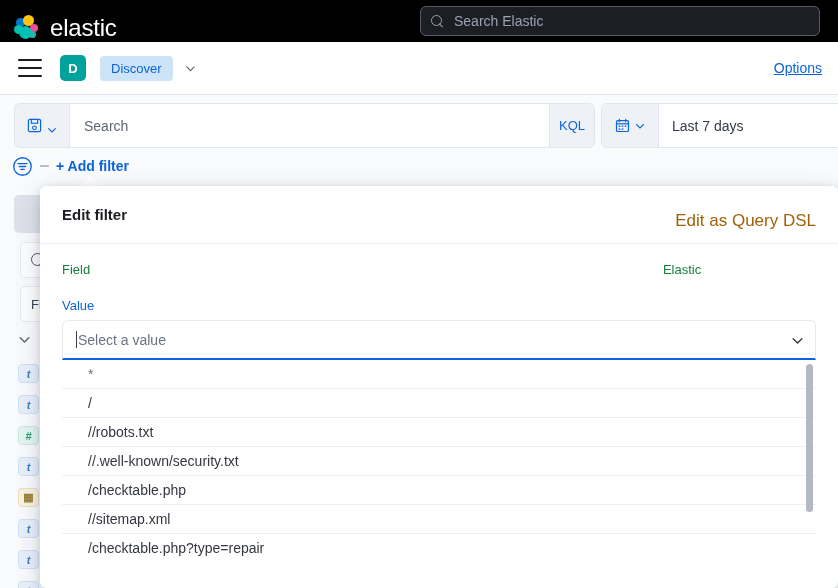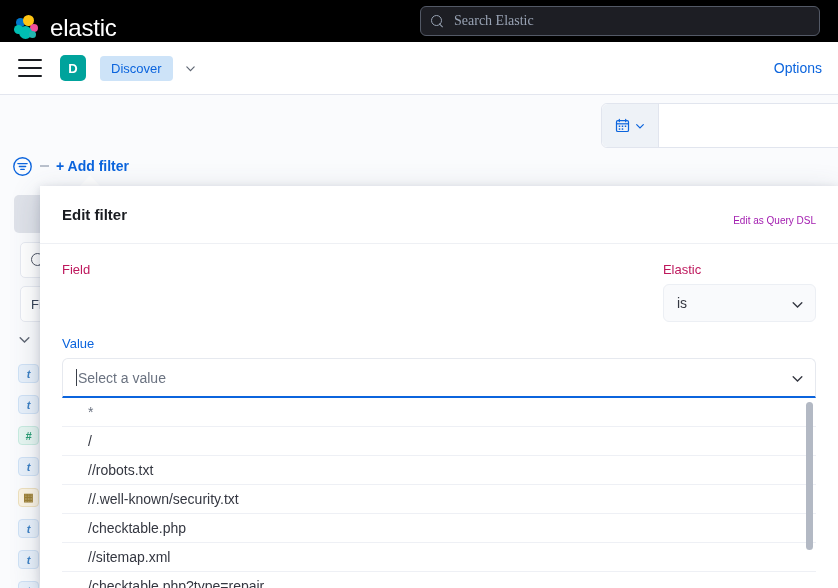--- a/index.html
+++ b/index.html
@@ -34,21 +34,21 @@
   }
   .global-search .si { width:13px; height:13px; position:relative; margin-right:10px; flex:none; }
   .global-search .si::before {
     content:""; position:absolute; left:0; top:0; width:9px; height:9px;
     border:1.4px solid #98a2b3; border-radius:50%;
   }
   .global-search .si::after {
     content:""; position:absolute; left:8px; top:8px; width:5px; height:1.4px;
     background:#98a2b3; transform:rotate(45deg); transform-origin:left center;
   }
-  .global-search .gs-ph { color:#98a2b3; font-size:14px;font-family:Liberation Serif, serif; }
+  .global-search .gs-ph { color:#98a2b3; font-size:14px; }
 
   
   .crumb-bar {
     position:absolute; top:42px; left:0; width:838px; height:53px;
     background:#ffffff; border-bottom:1px solid #e3e6ef;
     display:flex; align-items:center;
   }
   .hamburger { margin-left:18px; width:24px; height:18px; display:flex; flex-direction:column; justify-content:space-between; cursor:pointer; }
   .hamburger span { display:block; height:2px; background:#1a1c21; border-radius:1px; }
   .space-avatar {
@@ -56,21 +56,21 @@
     color:#fff; font-size:13px; font-weight:bold; display:flex; align-items:center; justify-content:center;
   }
   .crumb-pill {
     margin-left:14px; background:#cde3f8; color:#0b64dd; font-size:13px;
     padding:5px 11px; border-radius:4px; cursor:pointer;
   }
   .crumb-chev { margin-left:12px; width:11px; height:11px; cursor:pointer; }
   .crumb-chev svg { display:block; }
   .options-link {
     position:absolute; right:16px; top:50%; transform:translateY(-50%);
-    color:#0b64dd; font-size:14px; cursor:pointer;
+    color:#0b64dd; font-size:14px; cursor:pointer;text-decoration:underline;
   }
 
   
   .query-area { position:absolute; top:95px; left:0; width:838px; height:95px; background:#fafbfd; }
 
   .qbar { position:absolute; left:14px; top:8px; display:flex; align-items:stretch; height:45px; }
   .saved-btn {
     width:55px; background:#eef2f7; border:1px solid #e1e5ee; border-right:none;
     border-radius:6px 0 0 6px; display:flex; align-items:center; justify-content:center; gap:5px; cursor:pointer;
   }
@@ -129,41 +129,41 @@
     font-size:11px; font-style:italic; font-weight:bold;
   }
   .ftype.t { background:#e8f1fb; color:#3a7fc4; border:1px solid #cfe1f5; }
   .ftype.n { background:#e6f6f1; color:#2a9d74; border:1px solid #c8ebe0; }
   .ftype.d { background:#fbf4e4; color:#9b7e33; border:1px solid #eee0bd; font-style:normal; }
   .fname { font-size:12.5px; color:#3d4350; white-space:nowrap; }
 
   
   .popover {
     position:absolute; left:40px; top:186px; width:798px; height:402px;
-    background:#ffffff; border-radius:0;
+    background:#ffffff; border-radius:6px;
     box-shadow: 0 2px 8px rgba(65,78,101,0.18), 0 8px 28px rgba(65,78,101,0.22);
     overflow:hidden;
   }
   .pop-arrow {
     position:absolute; left:78px; top:175px; width:24px; height:13px;
     background:#ffffff; clip-path: polygon(50% 0, 100% 100%, 0 100%);
     filter: drop-shadow(0 -2px 2px rgba(65,78,101,0.12));
   }
   .pop-head {
     height:58px; border-bottom:1px solid #eef0f4; display:flex; align-items:center;
     padding:0 22px; justify-content:space-between;
   }
   .pop-title { font-size:15px; font-weight:bold; color:#1a1c21; }
-  .pop-dsl { font-size:10px; color:#a21caf; cursor:pointer;margin-top:12px; }
+  .pop-dsl { font-size:17px; color:#a16207; cursor:pointer;margin-top:12px; }
 
   .pop-body { padding:18px 22px 0 22px; }
   .row { display:flex; gap:28px; }
   .col-field { width:580px; }
   .col-op { width:155px; }
-  .lbl { font-size:13px; color:#be185d; margin-bottom:7px; display:block; }
+  .lbl { font-size:13px; color:#15803d; margin-bottom:7px; display:block; }
   .lbl.focused { color:#0b64dd; }
 
   .sel {
     height:38px; background:#f9fafc; border:1px solid #eceff4; border-radius:6px;
     display:flex; align-items:center; padding:0 11px 0 13px; justify-content:space-between;
     cursor:pointer;
   }
   .sel .txt { font-size:14px; color:#343741; }
   .sel .ch { width:13px; height:13px; flex:none; }
 
@@ -220,20 +220,40 @@
     <div class="crumb-pill">Discover</div>
     <div class="crumb-chev">
       <svg viewBox="0 0 12 12" width="11" height="11">
           <path d="M2 4.3 L6 8.3 L10 4.3" fill="none" stroke="#5f6673" stroke-width="1.3" stroke-linecap="round"></path>
         </svg>
     </div>
     <div class="options-link">Options</div>
   </div>
 
   <div class="query-area">
+    <div class="qbar">
+      <div class="saved-btn">
+        <span class="disk">
+          <svg viewBox="0 0 16 16" width="15" height="15">
+            <rect x="1.5" y="1.5" width="13" height="13" rx="1.5" fill="none" stroke="#0b64dd" stroke-width="1.3"></rect>
+            <rect x="4.6" y="1.6" width="6.8" height="4" fill="none" stroke="#0b64dd" stroke-width="1.2"></rect>
+            <circle cx="8" cy="10.5" r="2" fill="none" stroke="#0b64dd" stroke-width="1.2"></circle>
+          </svg>
+        </span>
+        <span class="chev">
+          <svg viewBox="0 0 12 12" width="10" height="10">
+              <path d="M2 4.3 L6 8.3 L10 4.3" fill="none" stroke="#0b64dd" stroke-width="1.4" stroke-linecap="round"></path>
+            </svg>
+        </span>
+      </div>
+      <div class="qinput">
+        <span class="ph">Search</span>
+      </div>
+      <div class="kql-btn">KQL</div>
+    </div>
 
     <div class="datepicker">
       <div class="dp-icon-btn">
         <span class="dp-cal">
           <svg viewBox="0 0 16 16" width="15" height="15">
             <rect x="1.6" y="2.8" width="12.8" height="11.6" rx="1.4" fill="none" stroke="#0b64dd" stroke-width="1.3"></rect>
             <path d="M1.6 6.2 H14.4" stroke="#0b64dd" stroke-width="1.3"></path>
             <path d="M4.6 1.4 V4.0 M11.4 1.4 V4.0" stroke="#0b64dd" stroke-width="1.3" stroke-linecap="round"></path>
             <rect x="4" y="8" width="1.6" height="1.6" fill="#0b64dd"></rect>
             <rect x="7.2" y="8" width="1.6" height="1.6" fill="#0b64dd"></rect>
@@ -241,20 +261,21 @@
             <rect x="4" y="11" width="1.6" height="1.6" fill="#0b64dd"></rect>
             <rect x="7.2" y="11" width="1.6" height="1.6" fill="#0b64dd"></rect>
           </svg>
         </span>
         <span class="chev">
           <svg viewBox="0 0 12 12" width="10" height="10">
               <path d="M2 4.3 L6 8.3 L10 4.3" fill="none" stroke="#0b64dd" stroke-width="1.4" stroke-linecap="round"></path>
             </svg>
         </span>
       </div>
+      <div class="dp-label">Last 7 days</div>
     </div>
 
     <div class="filterbar">
       <span class="filter-glyph">
         <svg viewBox="0 0 20 20" width="21" height="21">
           <circle cx="10" cy="10" r="8.3" fill="none" stroke="#0b64dd" stroke-width="1.3"></circle>
           <path d="M5.6 7.2 H14.4 M7 10 H13 M8.4 12.8 H11.6" stroke="#0b64dd" stroke-width="1.3" stroke-linecap="round"></path>
         </svg>
       </span>
       <span class="dash"></span>
@@ -319,28 +340,20 @@
       <span class="pop-dsl">Edit as Query DSL</span>
     </div>
 
     <div class="pop-body">
       <div class="row">
         <div class="col-field">
           <span class="lbl">Field</span>
         </div>
         <div class="col-op">
           <span class="lbl">Elastic</span>
-          <div class="sel">
-            <span class="txt">is</span>
-            <span class="ch">
-              <svg viewBox="0 0 12 12" width="13" height="13">
-                  <path d="M2 4.3 L6 8.3 L10 4.3" fill="none" stroke="#343741" stroke-width="1.25" stroke-linecap="round"></path>
-                </svg>
-            </span>
-          </div>
         </div>
       </div>
 
       <div class="value-block">
         <span class="lbl focused">Value</span>
         <div class="combo">
           <span class="left">
             <span class="caret"></span>
             <span class="ph">Select a value</span>
           </span>

